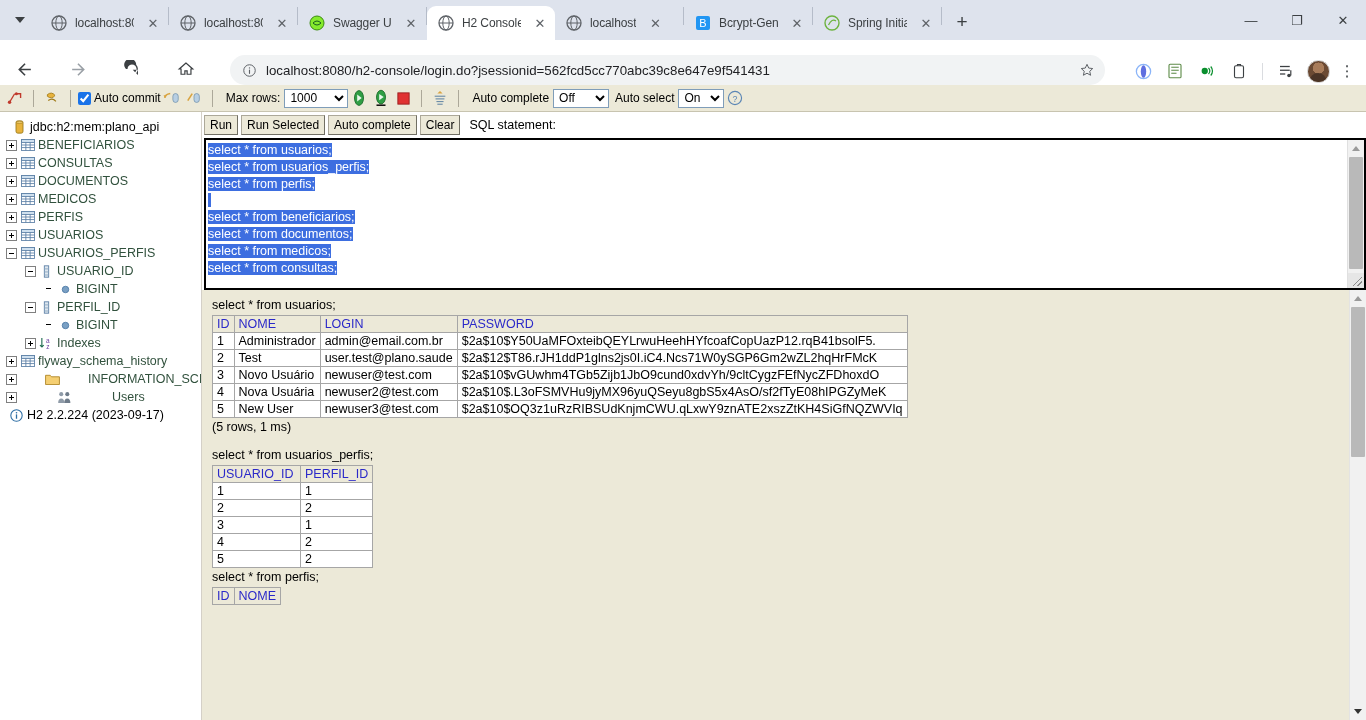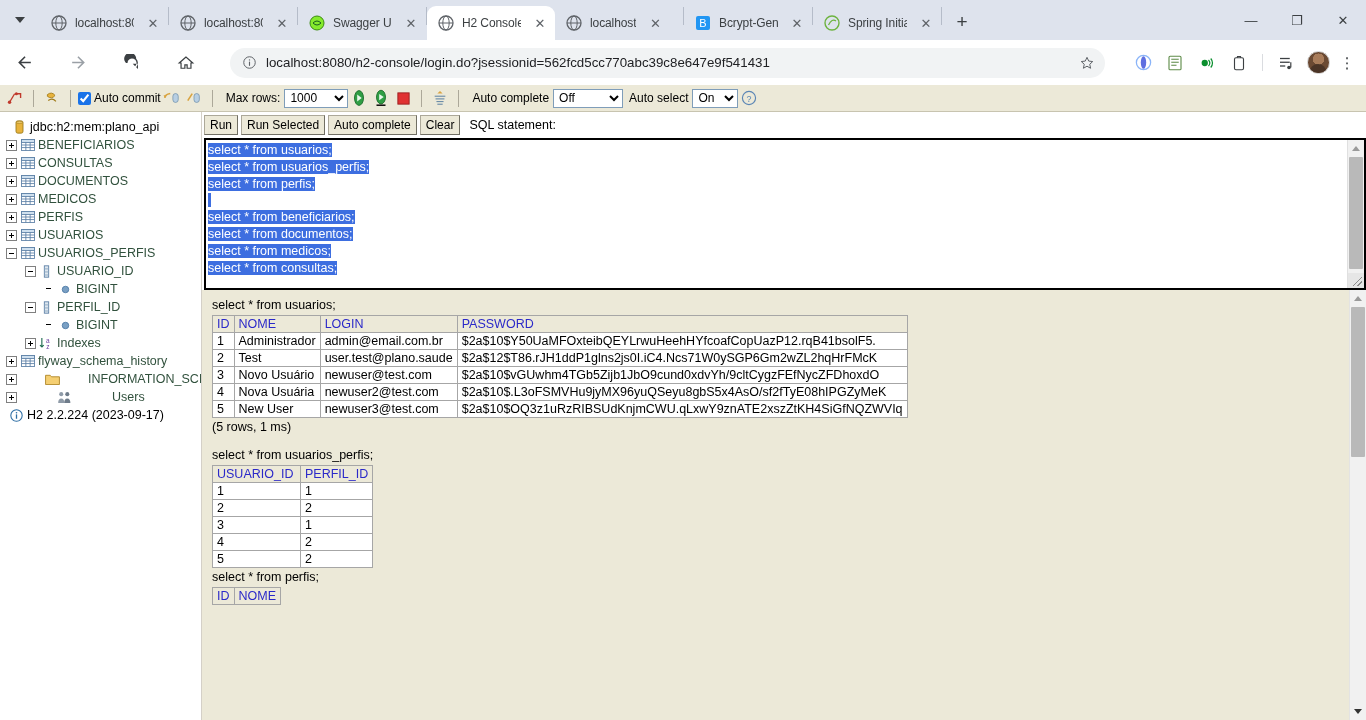--- a/index.html
+++ b/index.html
@@ -48,21 +48,21 @@
   .newtab {
     width: 28px; height: 28px; display: flex; align-items: center; justify-content: center;
     font-size: 19px; color: #3c4043; margin: 0 0 4px 6px; border-radius: 50%;
     font-weight: 300;
   }
   .wincontrols { display: flex; align-items: center; height: 40px; margin-left: auto; }
   .wc { width: 46px; height: 40px; display: flex; align-items: center; justify-content: center;
         font-size: 13px; color: #3c4043; }
 
   .toolbar {
-    height: 45px; background: #ffffff; display: flex; align-items: center;
+    height: 45px; background: #ffffff; display: flex; align-items: flex-end;
     padding: 0 8px; gap: 18px; flex: 0 0 45px;
   }
   .nav-btn {
     width: 32px; height: 32px; border-radius: 50%; display: flex;
     align-items: center; justify-content: center; color: #3c4043; margin-right: 4px;
   }
   .omnibox {
     flex: 1; height: 30px; background: #f1f3f4; border-radius: 16px;
     display: flex; align-items: center; padding: 0 10px 0 12px; margin: 0 6px;
     gap: 9px; min-width: 0;
@@ -427,21 +427,21 @@
         <svg width="16" height="18" viewBox="0 0 18 20">
           <path d="M9 2 l-3 3 h6 z" fill="#d9a441"></path>
           <line x1="3" y1="8" x2="15" y2="8" stroke="#6d8da8" stroke-width="1.3"></line>
           <line x1="4" y1="11" x2="14" y2="11" stroke="#6d8da8" stroke-width="1.3"></line>
           <line x1="5" y1="14" x2="13" y2="14" stroke="#6d8da8" stroke-width="1.3"></line>
           <line x1="6" y1="17" x2="12" y2="17" stroke="#6d8da8" stroke-width="1.3"></line>
         </svg>
       </div>
       <div class="sep"></div>
       <span class="lbl">Auto complete</span>
-      <select style="width:70px">
+      <select style="width:56px">
         <option selected="">Off</option>
       </select>
       <span class="lbl">Auto select</span>
       <select style="width:46px">
         <option selected="">On</option>
       </select>
       <div class="ic">
         <svg width="16" height="16" viewBox="0 0 18 18">
           <circle cx="9" cy="9" r="7.4" fill="none" stroke="#5b86b5" stroke-width="1.3"></circle>
           <text x="9" y="13" font-size="10" font-family="Liberation Sans, sans-serif" fill="#5b86b5" text-anchor="middle">?</text>

